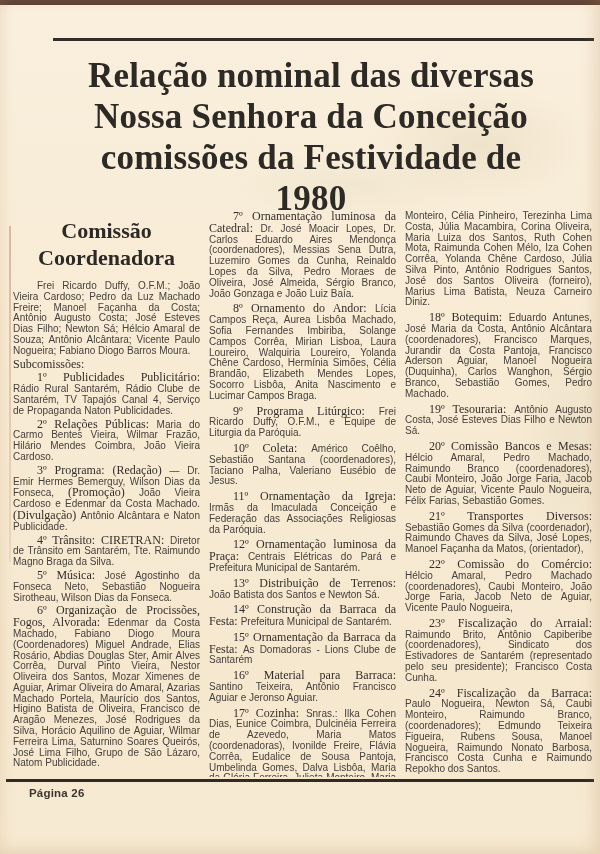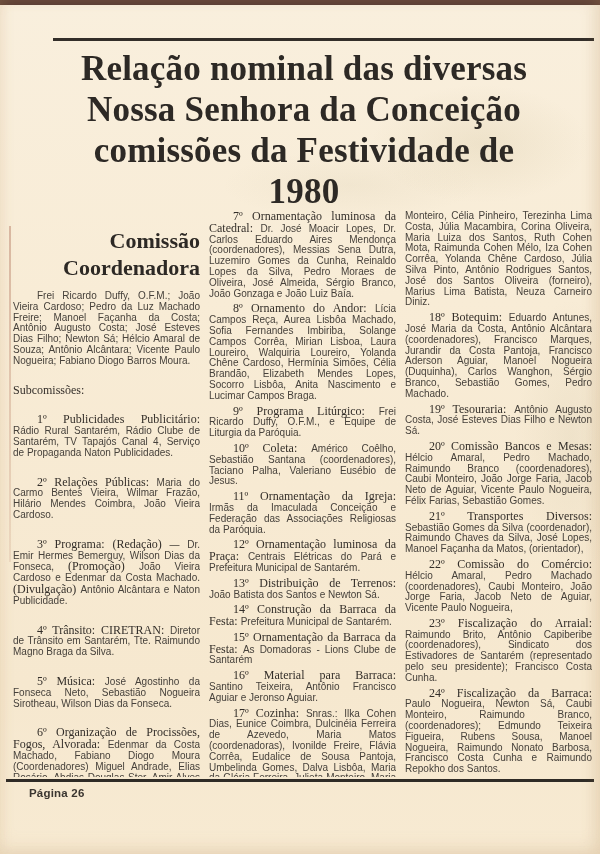--- a/index.html
+++ b/index.html
@@ -25,42 +25,42 @@
     background:radial-gradient(ellipse at center,rgba(168,150,96,0.13),rgba(168,150,96,0) 70%);}
   .ghost-b{top:300px;right:-26px;width:110px;height:280px;
     background:radial-gradient(ellipse at center,rgba(150,140,100,0.09),rgba(150,140,100,0) 72%);}
   .ghost-c{top:150px;right:120px;width:260px;height:70px;
     background:radial-gradient(ellipse at center,rgba(160,148,104,0.08),rgba(160,148,104,0) 70%);}
   .bleed-line{position:absolute;top:226px;left:9px;width:2px;height:336px;
     background:linear-gradient(180deg,rgba(146,62,42,0.30),rgba(146,62,42,0.10));}
 
   .title-rule{position:absolute;top:38px;left:53px;width:541px;height:3px;background:#332e29;}
   .headline{
-    position:absolute;top:47px;left:16px;width:574px;margin:1px;
+    position:absolute;top:47px;left:16px;width:574px;margin:8px;
     text-align:center;font-family:"Liberation Serif","DejaVu Serif",serif;
     font-weight:700;font-size:35px;line-height:41px;color:#2d2925;
     letter-spacing:0.2px;
   }
   .columns{
     position:absolute;top:211px;left:13px;width:579px;height:566px;
     display:flex;gap:9px;overflow:hidden;
   }
   .col{
     flex:1 1 0;overflow:hidden;
     color:#46413b;font-size:10px;line-height:10.8px;text-align:justify;
     hyphens:auto;-webkit-hyphens:auto;
   }
   .col-heading{
-    margin:16px 0 10px 0;text-align:right;
+    margin:6px 0 10px 0;text-align:center;
     font-family:"Liberation Serif","DejaVu Serif",serif;
     font-weight:700;font-size:22px;line-height:27px;color:#2d2925;
   }
   .para{margin:0;}
   .col .para + .para{margin-top:4px;}
-  .col-0 .para + .para{margin-top:18px;}
+  .col-0 .para + .para{margin-top:2px;}
   .indent{text-indent:24px;}
   .run{
     font-family:"Liberation Serif","DejaVu Serif",serif;
     font-weight:400;font-size:12px;color:#332e29;
   }
   .footer-rule{position:absolute;top:779px;left:6px;width:588px;height:3px;background:#2f2b26;}
   .page-number{
     position:absolute;top:787px;left:13px;
     font-weight:700;font-size:11.5px;color:#3b3630;letter-spacing:0.2px;padding-left:16px;
   }

